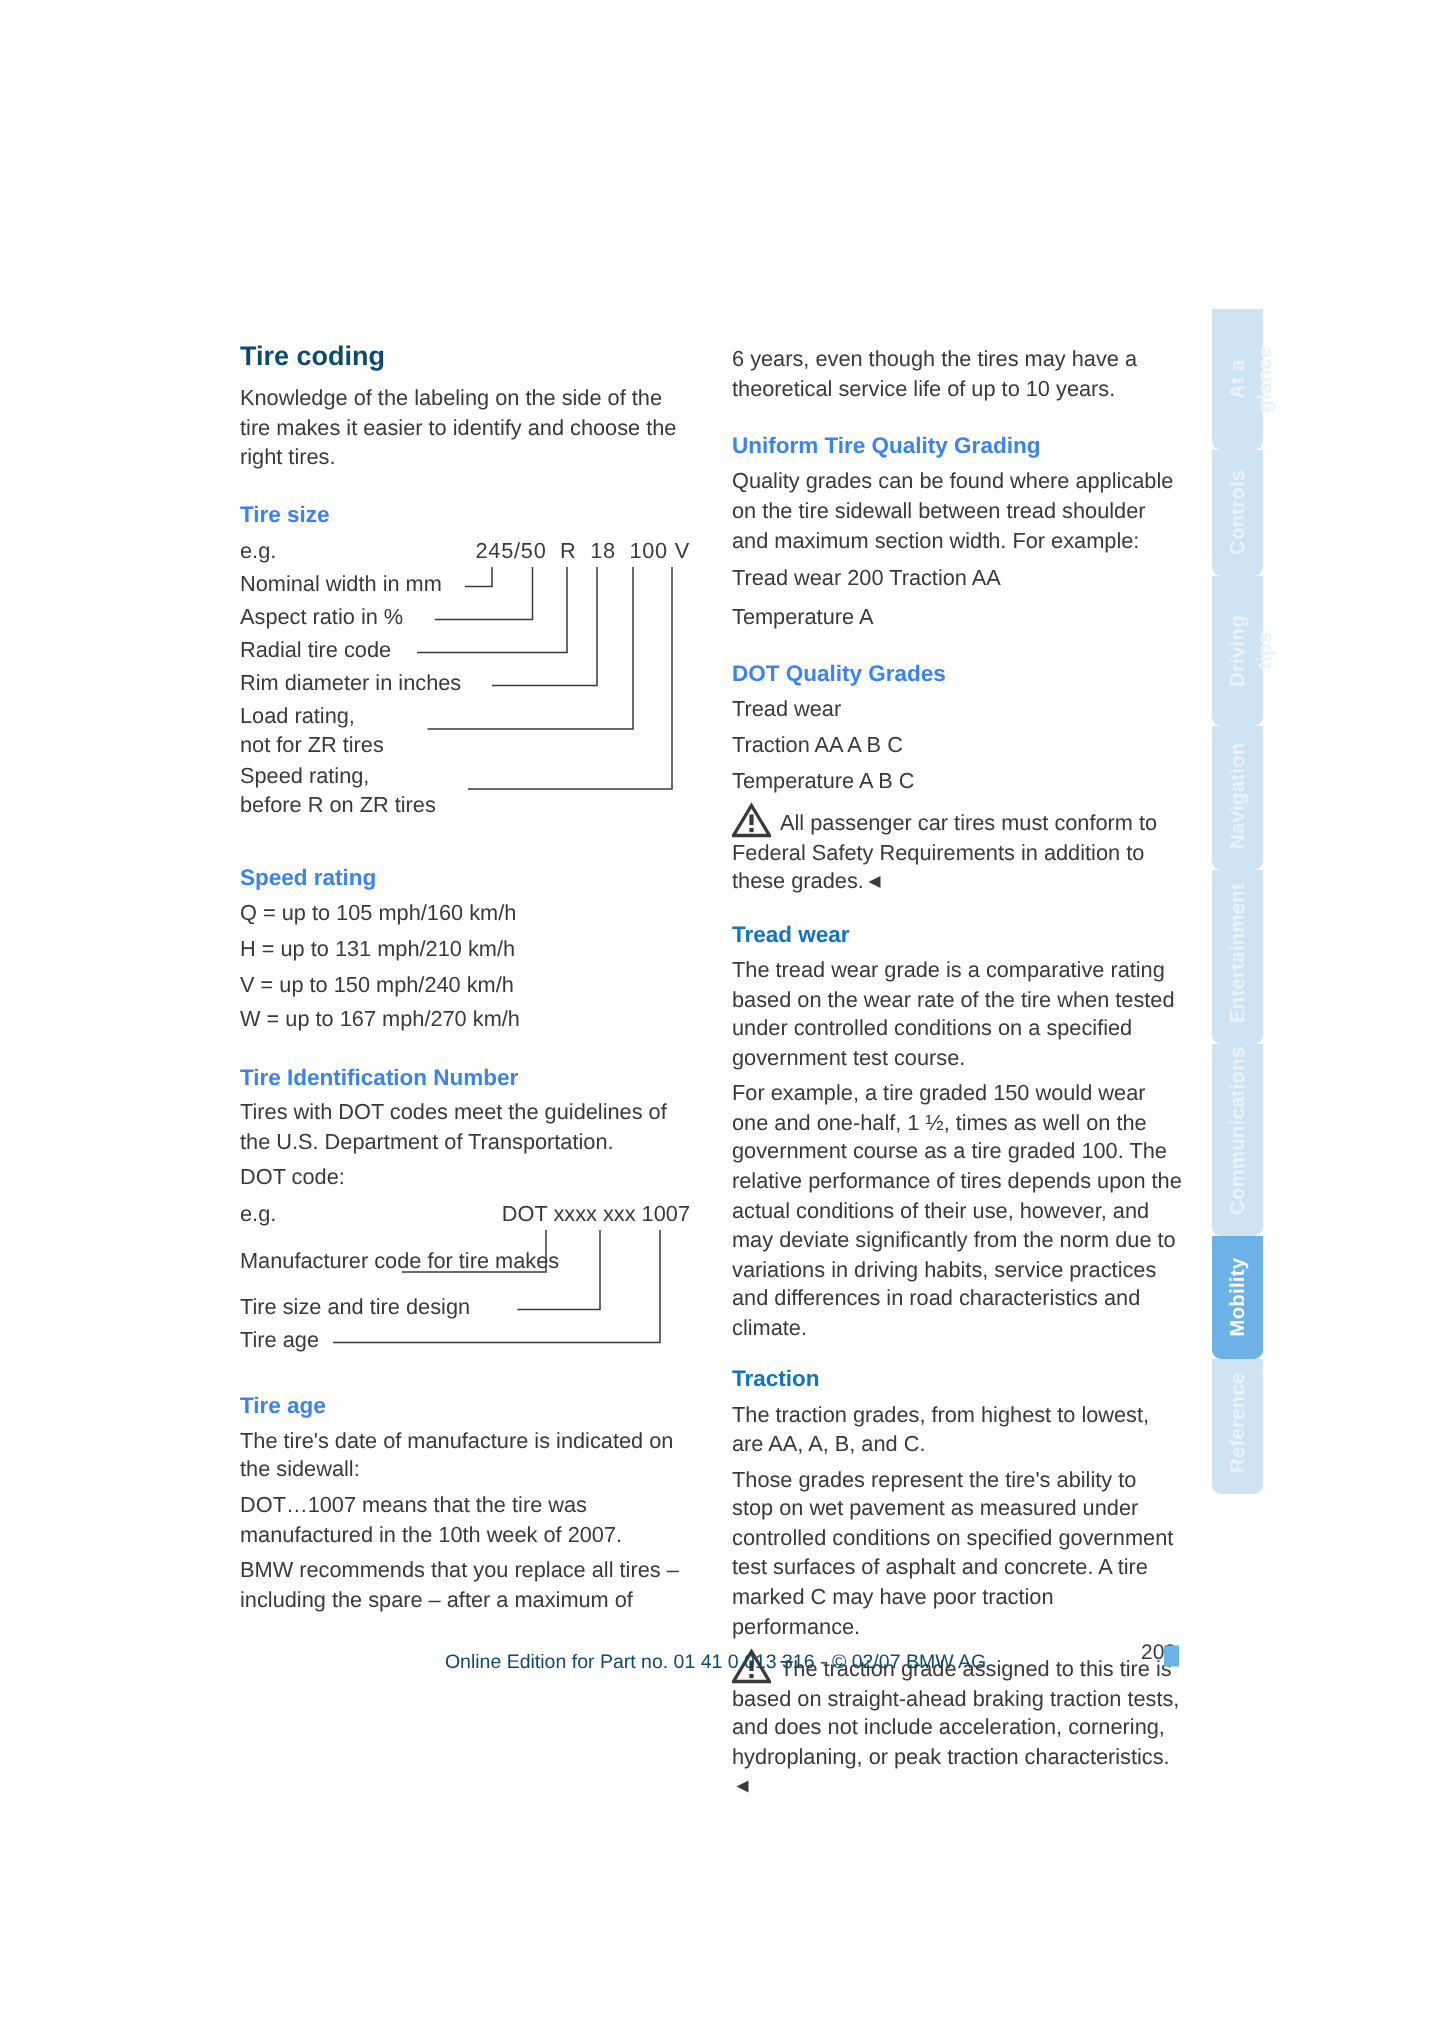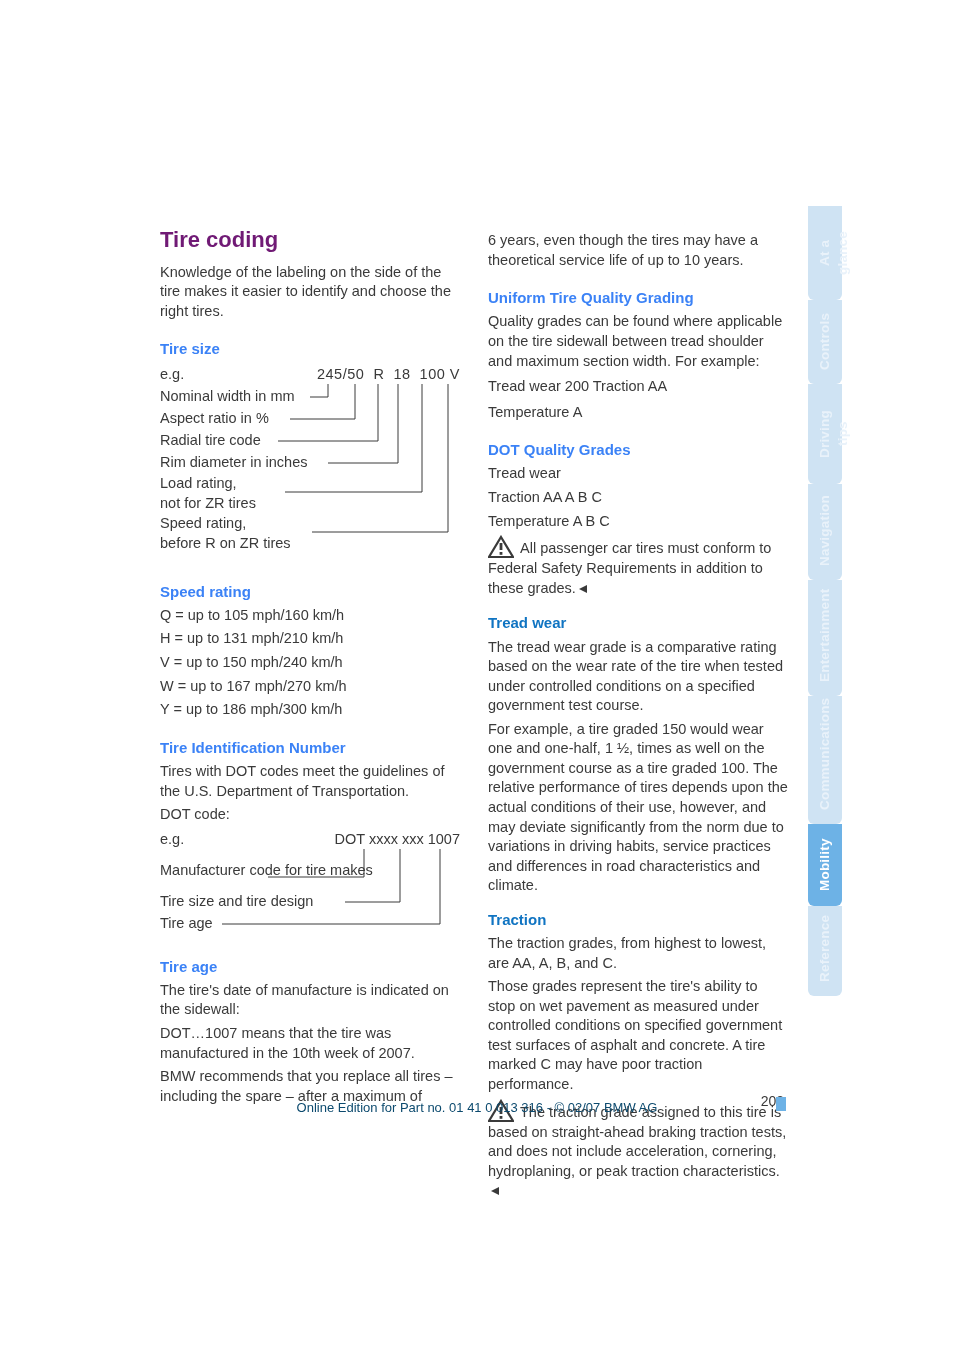--- a/index.html
+++ b/index.html
@@ -1,20 +1,20 @@
 <!DOCTYPE html>
 <html><head>
 <meta charset="utf-8">
 <style>
   *{box-sizing:border-box;margin:0;padding:0}
   body{width:954px;height:1351px;background:#fff;font-family:Helvetica,Arial,sans-serif;color:#3a3a3a;position:relative;font-size:14.5px;line-height:1.35}
   .page{position:relative;width:954px;height:1351px}
   .cols{display:flex;gap:28px;padding:225px 0 0 160px;width:788px}
   .col{flex:1;min-width:0}
-  h1{color:#701a75;font-weight:700;font-size:22px;margin-bottom:8px}
+  h1{color:#0c4a6e;font-weight:700;font-size:18px;margin-bottom:8px}
   h2{color:#3b82f6;font-weight:700;font-size:15px;margin-top:18px;margin-bottom:4px}
   h3{color:#1074c2;font-weight:700;font-size:15px;margin-top:14px;margin-bottom:4px}
   p{margin-bottom:4px}
   .tiresize{margin-top:2px}
   .tiresize .row{display:flex;align-items:center;position:relative;height:22px}
   .tiresize .lbl{white-space:pre}
   .tiresize svg{position:absolute;left:0;top:0;pointer-events:none}
   .dotblock .row{display:flex;align-items:center;position:relative;height:22px}
   .dotblock svg{position:absolute;left:0;top:0;pointer-events:none}
   .pagenum{position:absolute;right:170px;bottom:240px;font-size:14px;color:#3a3a3a}
@@ -74,21 +74,20 @@
             <path d="M152 168 L288 168 L288 20"></path>
           </g>
         </svg>
       </div>
 
       <h2>Speed rating</h2>
       <p>Q  = up to 105 mph/160 km/h</p>
       <p>H  = up to 131 mph/210 km/h</p>
       <p>V  = up to 150 mph/240 km/h</p>
       <p>W = up to 167 mph/270 km/h</p>
-      <p>Y  = up to 186 mph/300 km/h</p>
 
       <h2>Tire Identification Number</h2>
       <p>Tires with DOT codes meet the guidelines of the U.S. Department of Transportation.</p>
       <p>DOT code:</p>
       <div class="dotblock" style="position:relative;height:110px">
         <div class="row" style="justify-content:space-between">
           <span class="lbl">e.g.</span>
           <span class="lbl">DOT xxxx xxx 1007</span>
         </div>
         <div class="row" style="height:40px">

